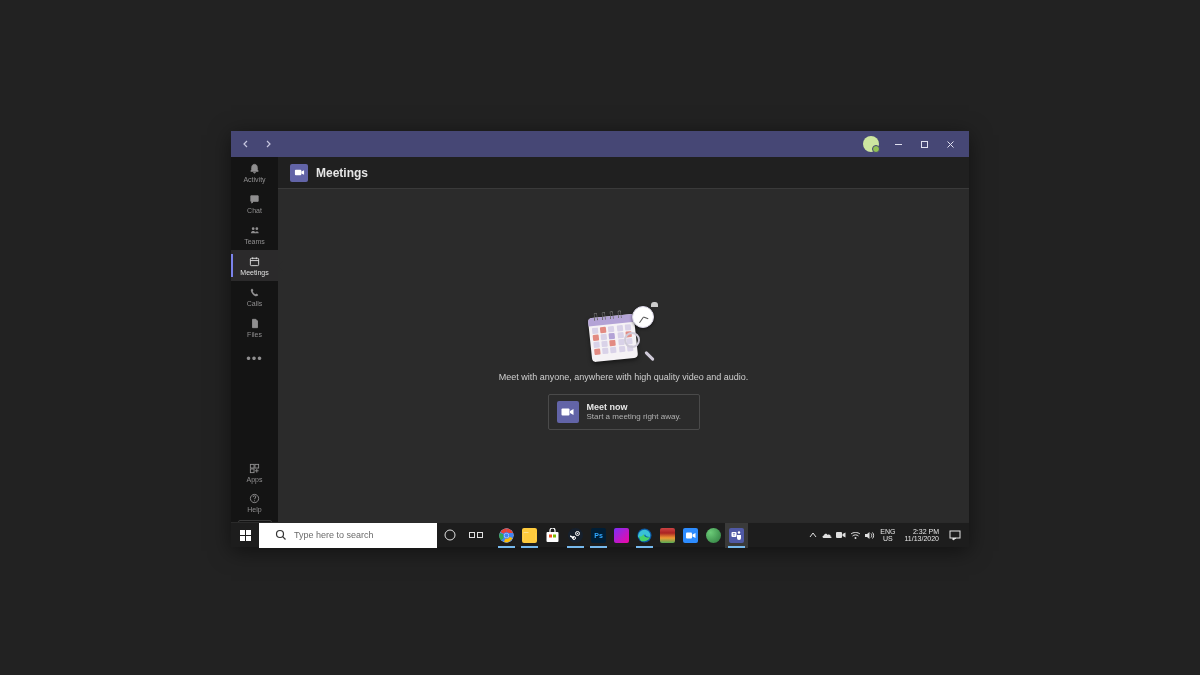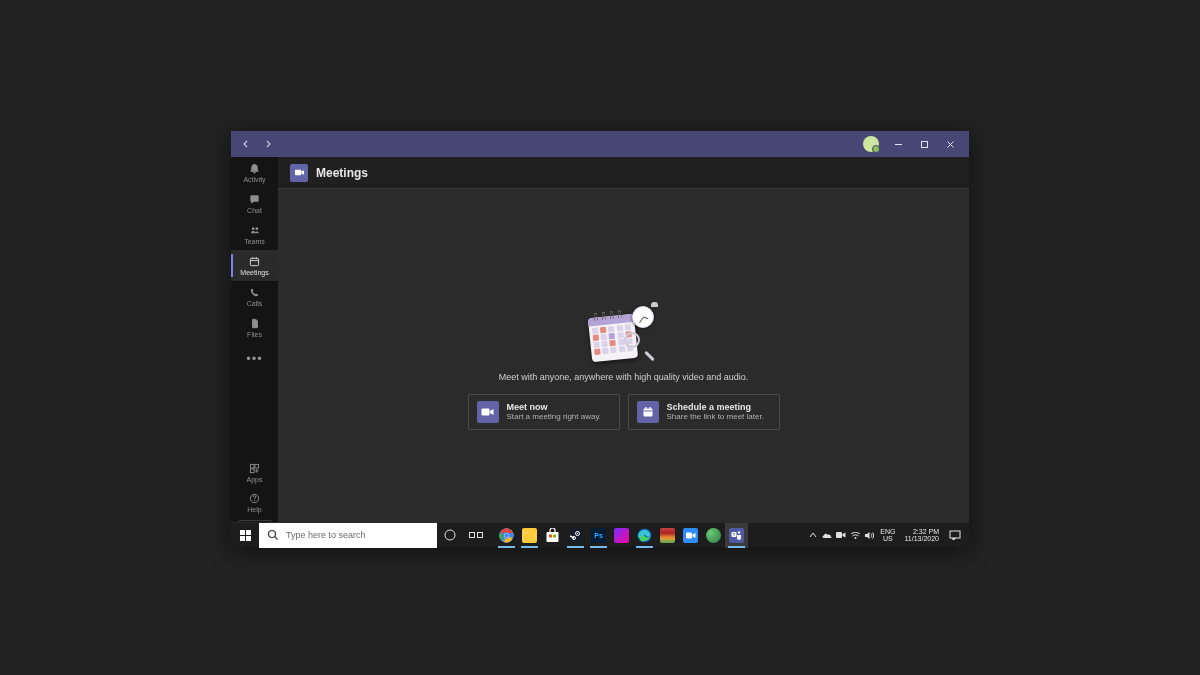--- a/index.html
+++ b/index.html
@@ -165,21 +165,21 @@
   }
   .start-btn{
     width:28px; height:25px;
     display:flex; align-items:center; justify-content:center;
     cursor:pointer;
   }
   .win-logo{ display:grid; grid-template-columns:5px 5px; grid-template-rows:5px 5px; gap:1px;}
   .win-logo div{ background:#fff; }
   .search-box{
     width:178px; height:25px; background:#fff;
-    display:flex; align-items:center; padding:0 8px;
+    display:flex; align-items:center; padding:0 16px;
     color:#6b6b6b; font-size:9px; gap:7px;
   }
   .tb-btn{
     width:26px; height:25px;
     display:flex; align-items:center; justify-content:center;
     cursor:pointer;
   }
   .tb-app{
     width:23px; height:25px;
     display:flex; align-items:center; justify-content:center;
@@ -385,34 +385,20 @@
               <svg width="13" height="10" viewBox="0 0 13 10">
                   <rect x="0.5" y="1.5" width="8" height="7" rx="1" fill="#fff"></rect>
                   <path d="M9 4 L12.5 2 V8 L9 6 Z" fill="#fff"></path>
                 </svg>
             </div>
             <div class="action-text">
               <span class="action-title">Meet now</span>
               <span class="action-sub">Start a meeting right away.</span>
             </div>
           </div>
-          <div class="action-card">
-            <div class="action-icon">
-              <svg width="12" height="12" viewBox="0 0 12 12">
-                  <rect x="1.5" y="2.5" width="9" height="8" rx="1" fill="#fff"></rect>
-                  <line x1="1.5" y1="5" x2="10.5" y2="5" stroke="#6264a7" stroke-width="1"></line>
-                  <line x1="4" y1="1" x2="4" y2="3.5" stroke="#fff" stroke-width="1.3"></line>
-                  <line x1="8" y1="1" x2="8" y2="3.5" stroke="#fff" stroke-width="1.3"></line>
-                </svg>
-            </div>
-            <div class="action-text">
-              <span class="action-title">Schedule a meeting</span>
-              <span class="action-sub">Share the link to meet later.</span>
-            </div>
-          </div>
         </div>
       </div>
     </div>
   </div>
 </div>
 
 <div class="taskbar">
   <div class="start-btn">
     <div class="win-logo">
         <div></div>

